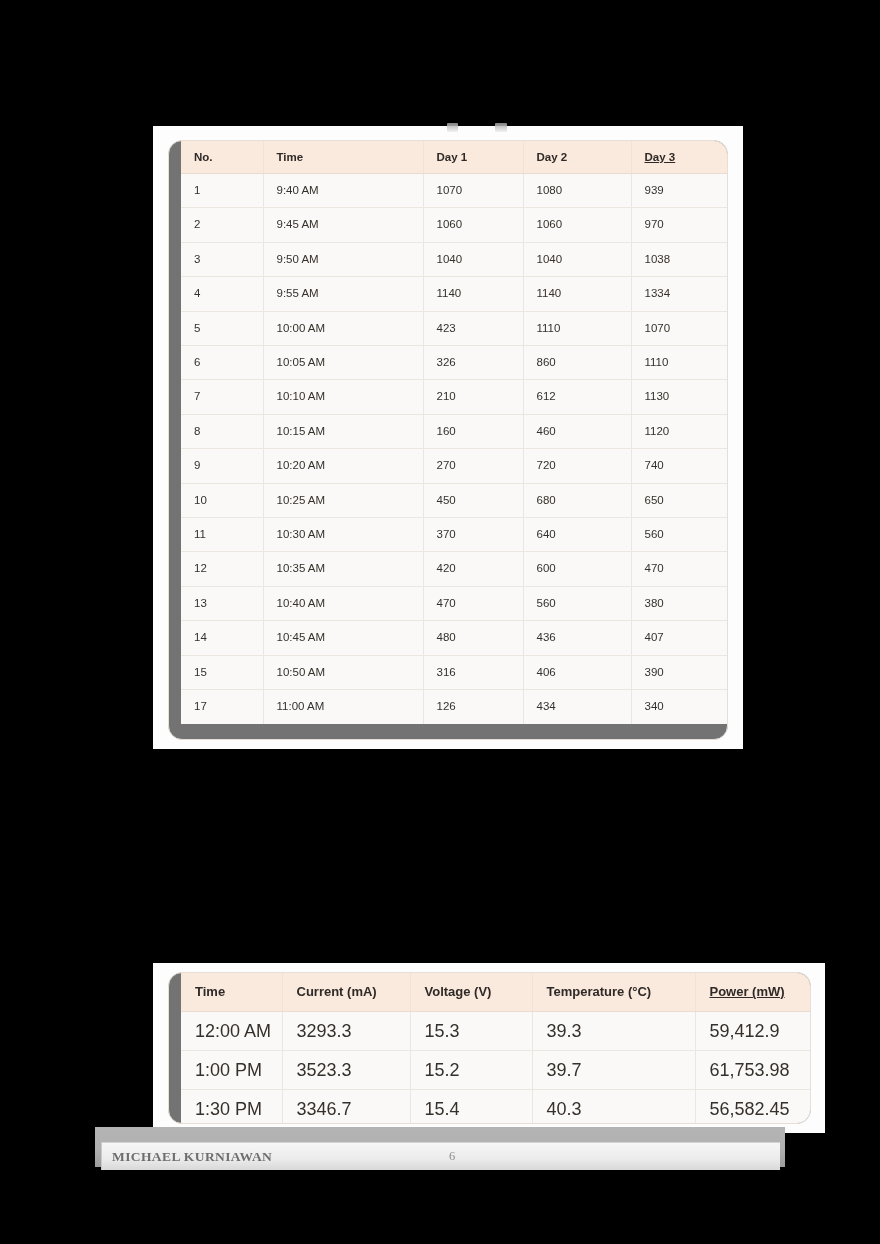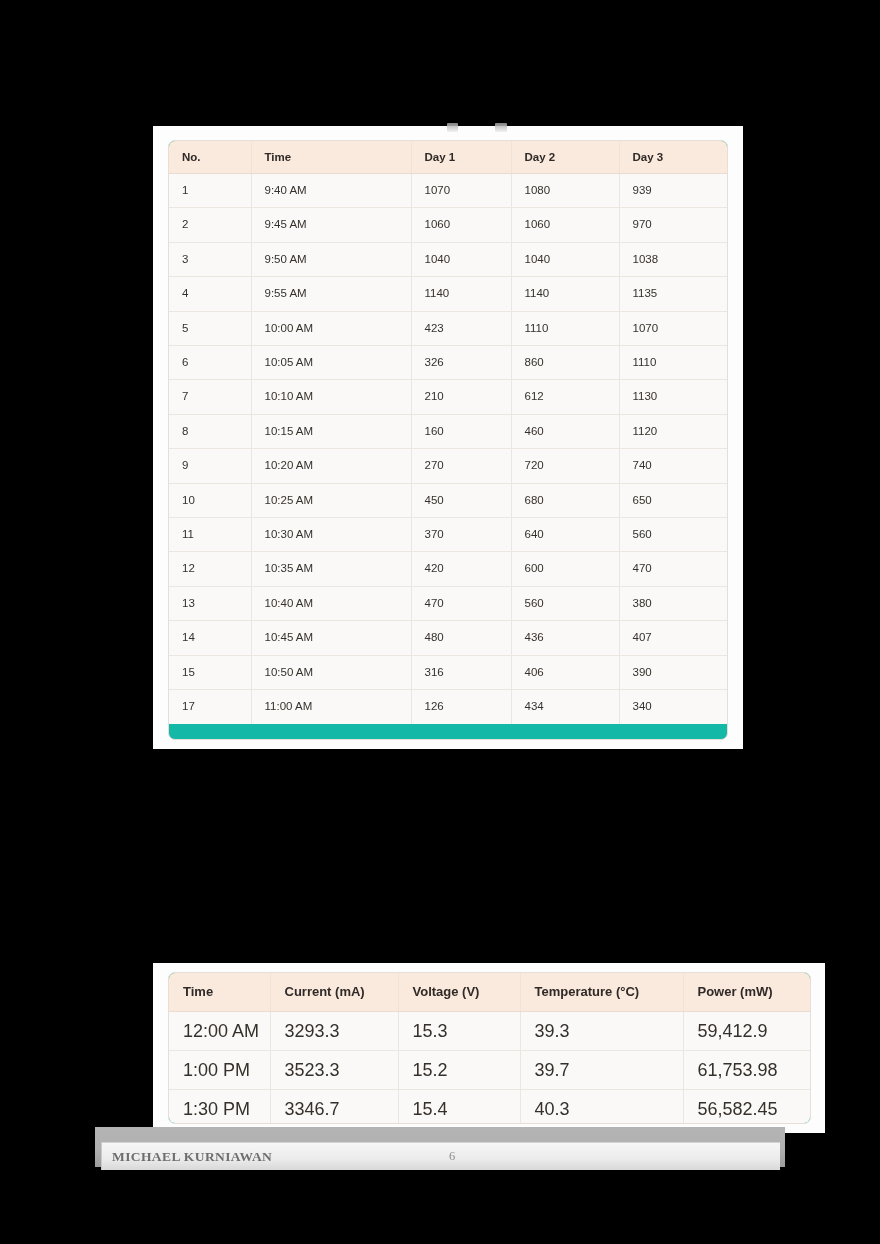--- a/index.html
+++ b/index.html
@@ -35,40 +35,41 @@
     border-radius: 1px;
     opacity: .85;
   }
   #artifact-a { left: 447px; top: 123px; width: 11px; height: 9px; }
   #artifact-b { left: 495px; top: 123px; width: 12px; height: 9px; }
 
   
   .table-card {
     position: absolute;
     border: 1px solid #e6ded7;
-    border-radius: 7px;
+    border-radius: 14px;
     overflow: hidden;
-    background: #14b8a6;
+    background: #737373;
+    padding-left: 12px;
   }
 
   table.data {
     width: 100%;
     border-collapse: collapse;
     table-layout: fixed;
   }
 
   table.data th {
     background: #fae9dd;
     color: #2f2a27;
     font-weight: bold;
     text-align: left;
     border-right: 1px solid #efe2d8;
     border-bottom: 1px solid #eadcd1;
   }
-  table.data th:last-child { border-right: none; }
+  table.data th:last-child { border-right: none; text-decoration: underline; }
 
   table.data td {
     background: #fbf9f7;
     color: #35302c;
     text-align: left;
     border-right: 1px solid #ece6e0;
     border-bottom: 1px solid #ece6e0;
   }
   table.data td:last-child { border-right: none; }
   table.data tr:last-child td { border-bottom: none; }
@@ -214,21 +215,21 @@
           <td>9:50 AM</td>
           <td>1040</td>
           <td>1040</td>
           <td>1038</td>
         </tr>
         <tr>
           <td>4</td>
           <td>9:55 AM</td>
           <td>1140</td>
           <td>1140</td>
-          <td>1135</td>
+          <td>1334</td>
         </tr>
         <tr>
           <td>5</td>
           <td>10:00 AM</td>
           <td>423</td>
           <td>1110</td>
           <td>1070</td>
         </tr>
         <tr>
           <td>6</td>

